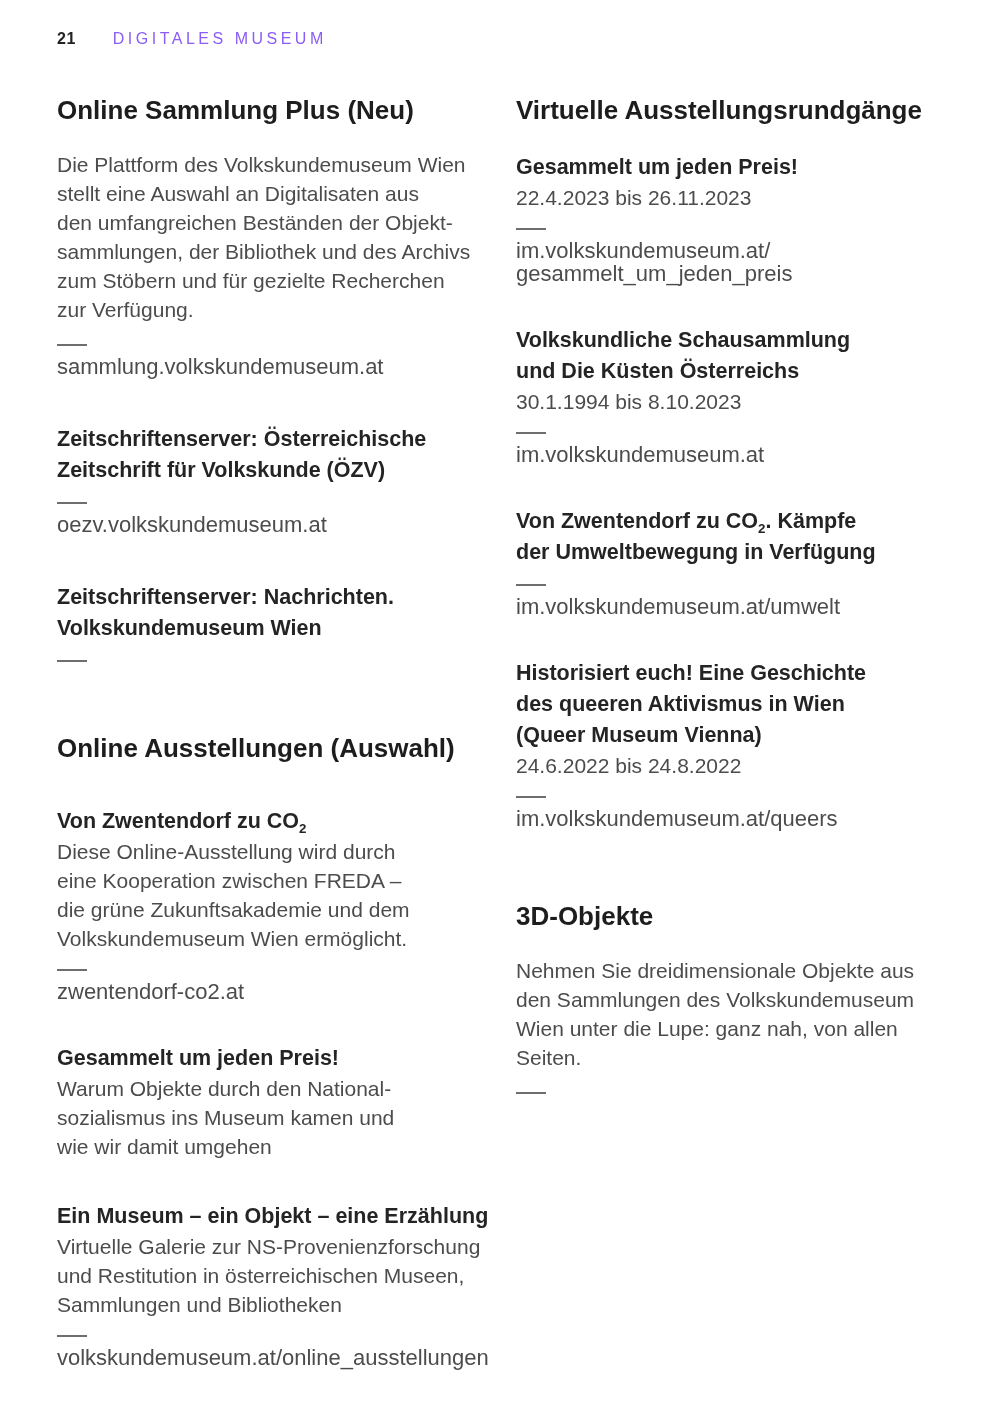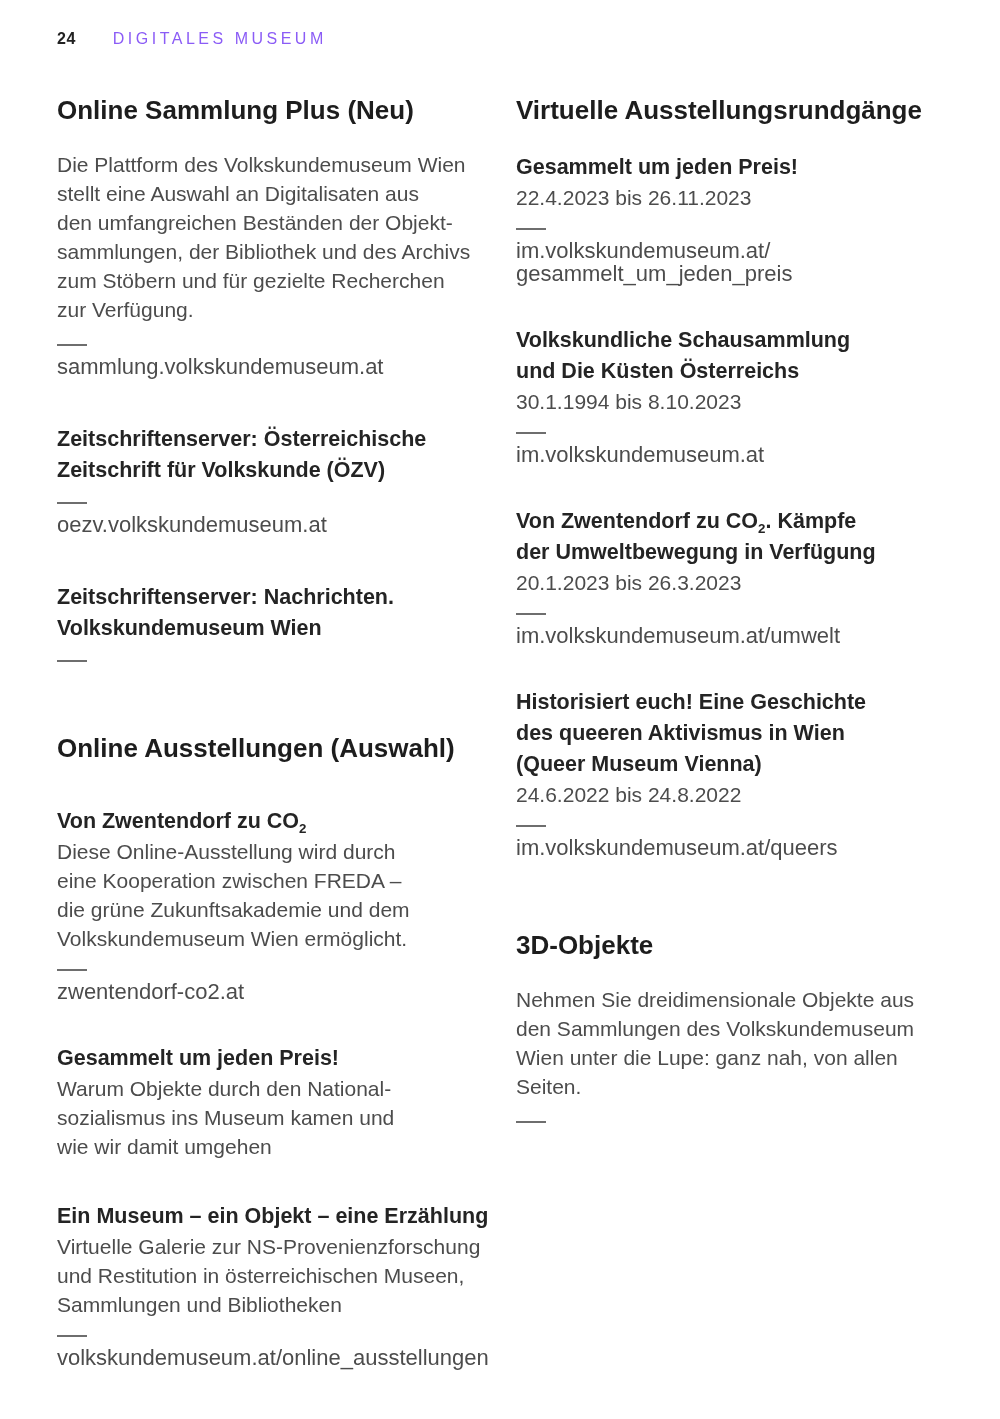--- a/index.html
+++ b/index.html
@@ -32,21 +32,21 @@
   .mt-sub{margin-top:42px;}
   .mt-body-tight{margin-top:0;}
   .rule-tight{margin-top:16px;}
 </style>
 </head>
 <body>
 
 <div class="page">
 
   <div class="pagehead">
-    <span class="pagenum">24</span>
+    <span class="pagenum">21</span>
     <span class="pagesec">DIGITALES MUSEUM</span>
   </div>
 
   <div class="cols">
 
     <div class="col">
 
       <h2 class="h1 mt-h1-first">Online Sammlung Plus (Neu)</h2>
       <p class="body mt-para">Die Plattform des Volkskundemuseum Wien
 stellt eine Auswahl an Digitalisaten aus
@@ -105,21 +105,20 @@
       <div>
         <h3 class="h2 mt-entry" style="white-space:pre-line;">Volkskundliche Schausammlung
 und Die Küsten Österreichs</h3>
         <p class="date">30.1.1994 bis 8.10.2023</p>
         <div class="rule rule-tight"></div>
         <a class="url">im.volkskundemuseum.at</a>
       </div>
 
       <div>
         <h3 class="h2 mt-entry"><span>Von Zwentendorf zu CO</span><sub>2</sub><span>. Kämpfe</span><br><span>der Umweltbewegung in Verfügung</span></h3>
-        <p class="date">20.1.2023 bis 26.3.2023</p>
         <div class="rule rule-tight"></div>
         <a class="url">im.volkskundemuseum.at/umwelt</a>
       </div>
 
       <div>
         <h3 class="h2 mt-entry" style="white-space:pre-line;">Historisiert euch! Eine Geschichte
 des queeren Aktivismus in Wien
 (Queer Museum Vienna)</h3>
         <p class="date">24.6.2022 bis 24.8.2022</p>
         <div class="rule rule-tight"></div>

